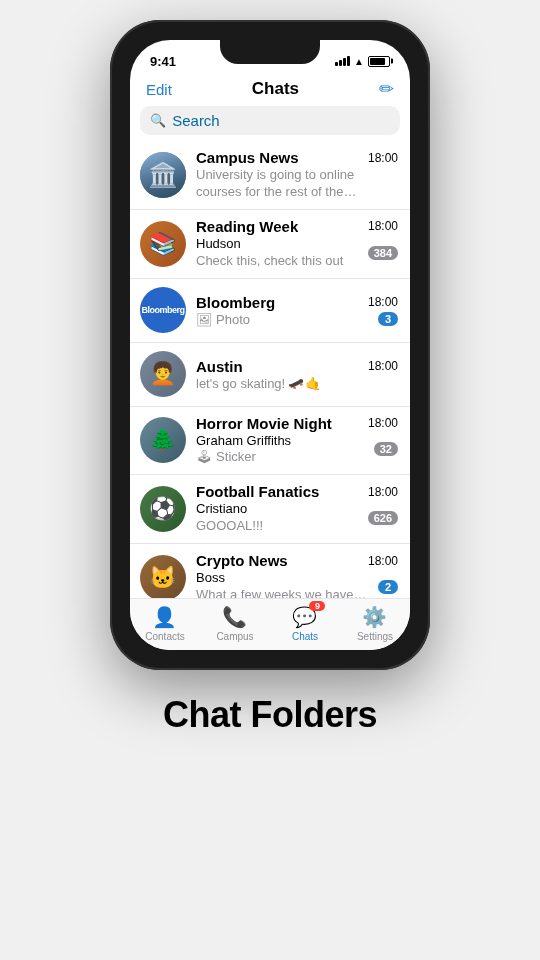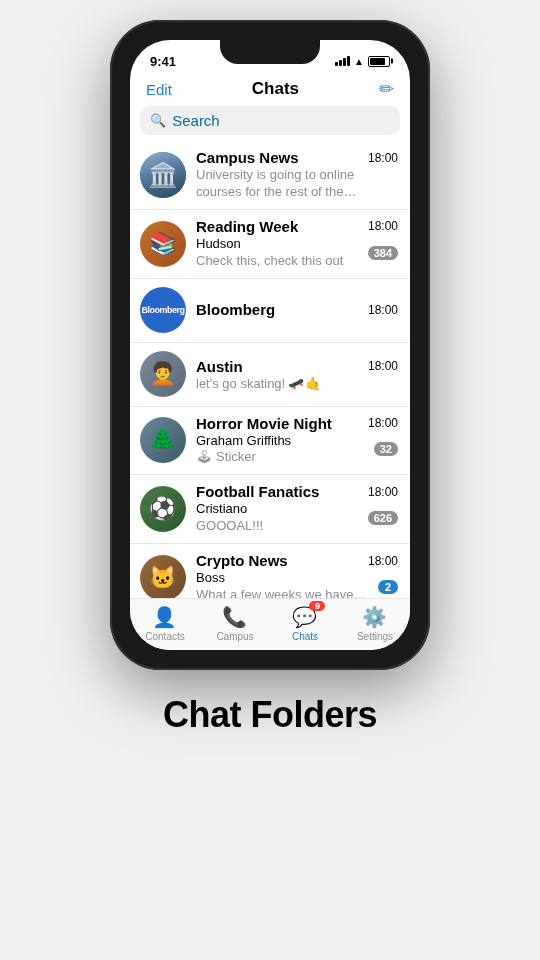--- a/index.html
+++ b/index.html
@@ -479,20 +479,24 @@
         </div>
       </div>
 
       <div class="chat-item">
         <div class="avatar avatar-bloomberg">Bloomberg</div>
         <div class="chat-content">
           <div class="chat-top-row">
             <span class="chat-name">Bloomberg</span>
             <span class="chat-time">18:00</span>
           </div>
+          <div class="chat-bottom-row">
+            <span class="chat-preview">🖼 Photo</span>
+            <span class="chat-badge chat-badge-blue">3</span>
+          </div>
         </div>
       </div>
 
       <div class="chat-item">
         <div class="avatar avatar-austin"></div>
         <div class="chat-content">
           <div class="chat-top-row">
             <span class="chat-name">Austin</span>
             <span class="chat-time">18:00</span>
           </div>

